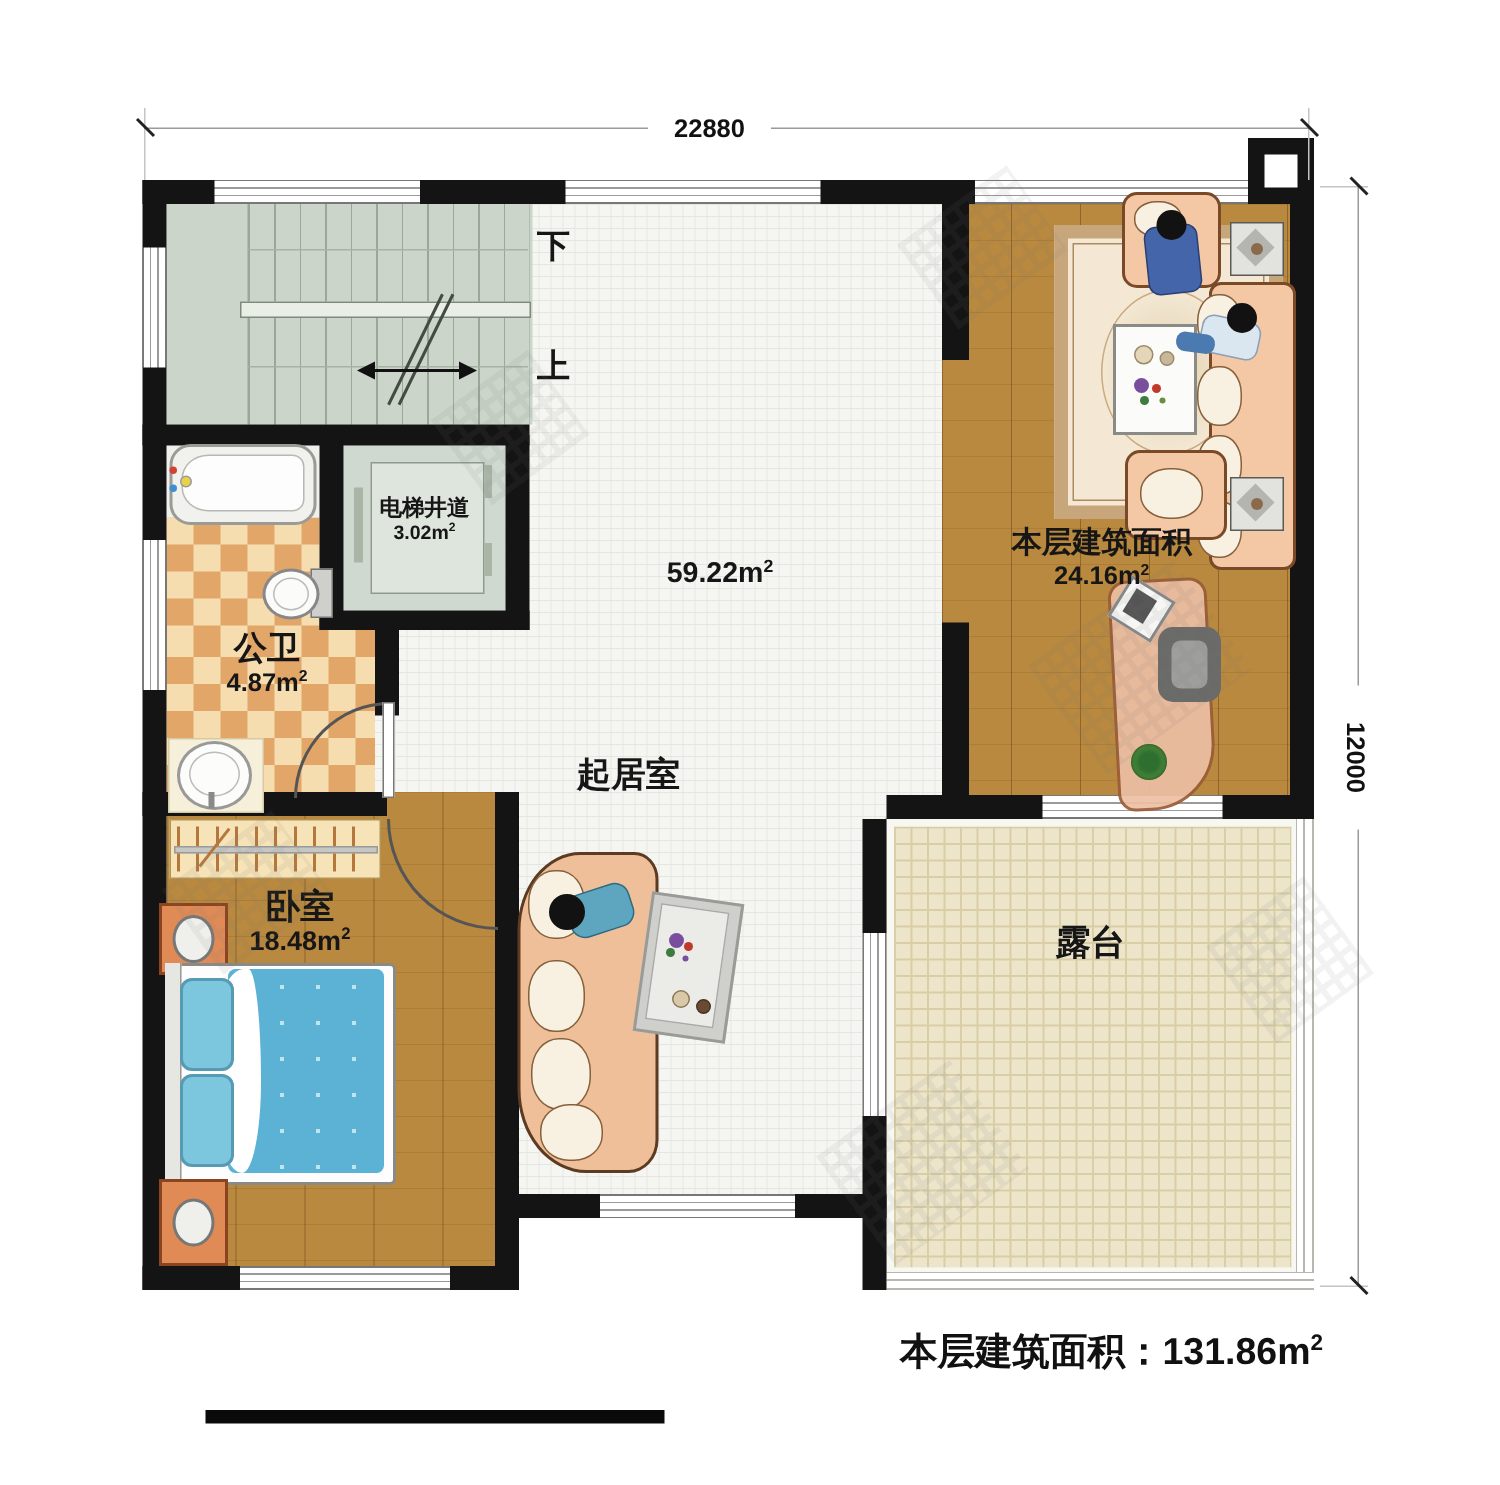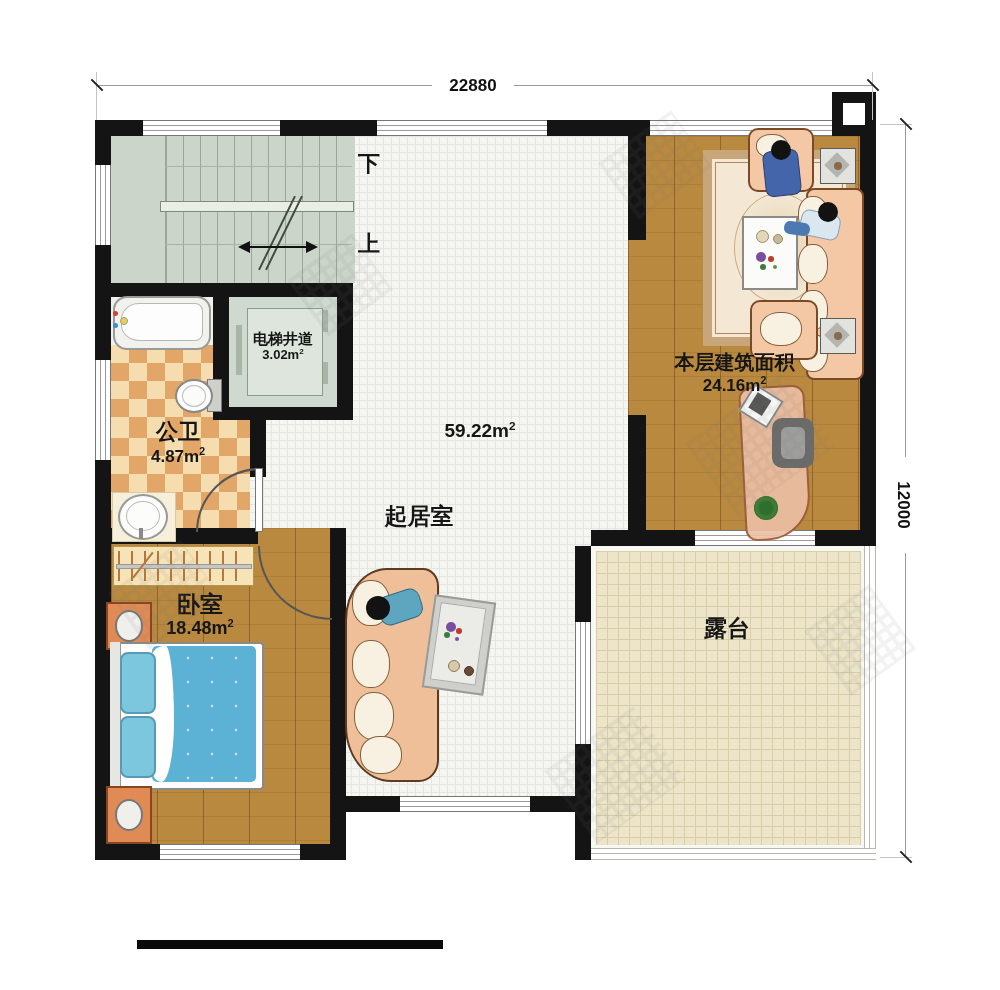--- a/index.html
+++ b/index.html
@@ -208,21 +208,21 @@
 
   <div class="lbl" style="left:354px;top:152px;width:30px;font-size:22px;">下</div>
   <div class="lbl" style="left:354px;top:232px;width:30px;font-size:22px;">上</div>
 
   <div class="lbl" style="left:229px;top:331px;width:108px;font-size:15px;">电梯井道</div>
   <div class="lbl" style="left:229px;top:348px;width:108px;font-size:13px;"><span>3.02m</span><sup>2</sup></div>
 
   <div class="lbl" style="left:123px;top:420px;width:110px;font-size:22px;">公卫</div>
   <div class="lbl" style="left:123px;top:446px;width:110px;font-size:17px;"><span>4.87m</span><sup>2</sup></div>
 
-  <div class="lbl" style="left:420px;top:372px;width:120px;font-size:19px;margin-top:48px;"><span>59.22m</span><sup>2</sup></div>
+  <div class="lbl" style="left:420px;top:372px;width:120px;font-size:19px;"><span>59.22m</span><sup>2</sup></div>
   <div class="lbl" style="left:359px;top:504px;width:120px;font-size:23px;">起居室</div>
 
   <div class="lbl" style="left:652px;top:352px;width:165px;font-size:20px;">本层建筑面积</div>
   <div class="lbl" style="left:652px;top:375px;width:165px;font-size:17px;"><span>24.16m</span><sup>2</sup></div>
 
   <div class="lbl" style="left:140px;top:592px;width:120px;font-size:23px;">卧室</div>
   <div class="lbl" style="left:140px;top:618px;width:120px;font-size:18px;"><span>18.48m</span><sup>2</sup></div>
 
   <div class="lbl" style="left:667px;top:616px;width:120px;font-size:23px;">露台</div>
 
@@ -234,20 +234,23 @@
   <div class="dimtxt" style="left:432px;top:76px;width:76px;">22880</div>
 
   <div class="extline" style="left:880px;top:124px;width:32px;height:1px;"></div>
   <div class="extline" style="left:880px;top:857px;width:32px;height:1px;"></div>
   <div class="dimline" style="left:905px;top:124px;width:1px;height:733px;"></div>
   <div class="tick" style="left:898px;top:123px;"></div>
   <div class="tick" style="left:898px;top:856px;"></div>
   <div class="dimtxt" style="left:855px;top:495px;width:90px;transform:rotate(90deg);">12000</div>
 
   <div class="abs" style="left:137px;top:940px;width:306px;height:9px;background:#0a0a0a;"></div>
+  <div class="abs" style="left:600px;top:884px;font-size:25px;font-weight:700;color:#111;white-space:nowrap;">
+    <span>本层建筑面积：</span><span>131.86m</span><sup style="font-size:60%;">2</sup>
+  </div>
 
   <div class="wm" style="left:610px;top:130px;width:90px;height:70px;"></div>
   <div class="wm" style="left:700px;top:400px;width:120px;height:90px;"></div>
   <div class="wm" style="left:120px;top:560px;width:90px;height:70px;"></div>
   <div class="wm" style="left:560px;top:730px;width:110px;height:90px;"></div>
   <div class="wm" style="left:300px;top:250px;width:80px;height:70px;"></div>
   <div class="wm" style="left:820px;top:600px;width:80px;height:80px;"></div>
 
 </div>
 

